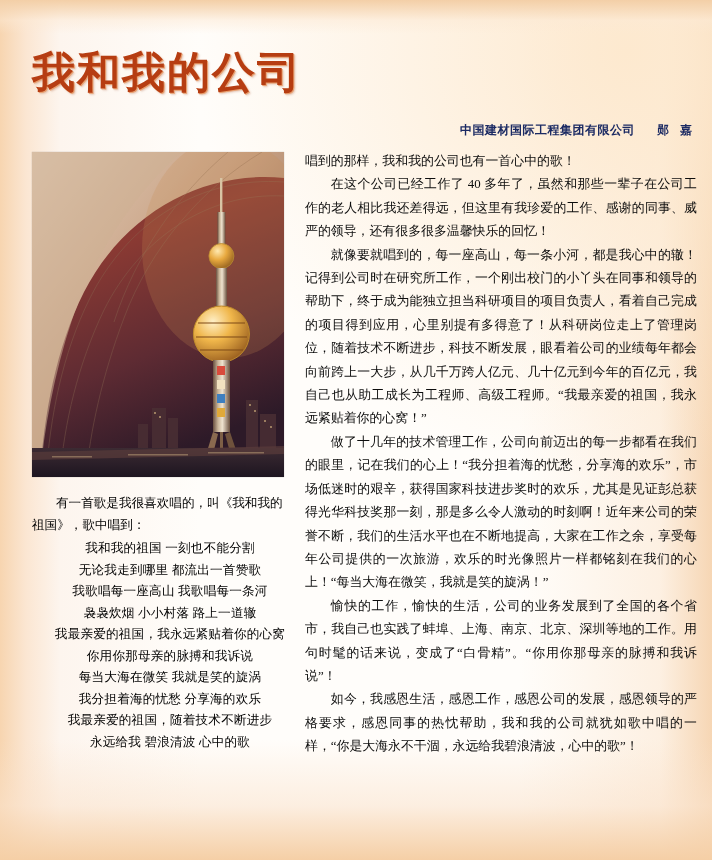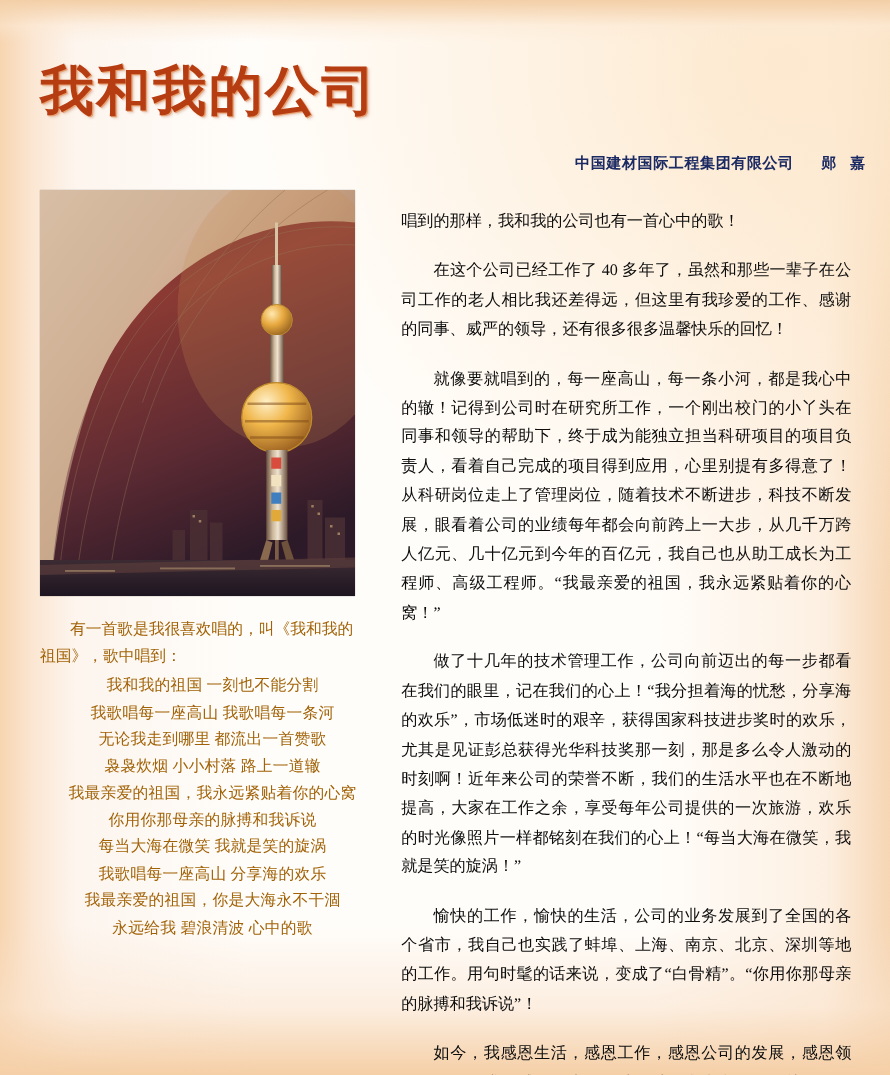--- a/index.html
+++ b/index.html
@@ -90,21 +90,21 @@
   .photo-svg { display: block; }
 
   
   .left-col {
     position: absolute;
     left: 32px;
     top: 492px;
     width: 262px;
     font-size: 12.6px;
     line-height: 21.5px;
-    color: #a16207;
+    color: #000000;
   }
   .left-col .intro {
     text-indent: 1.9em;
     margin: 0 0 2px 0;
     line-height: 22px;
   }
   .poem {
     margin: 0;
     padding: 0 0 0 14px;
     list-style: none;
@@ -126,21 +126,21 @@
     left: 305px;
     top: 150px;
     width: 392px;
     font-size: 12.9px;
     line-height: 23.4px;
     color: #0d0d0d;
     text-align: justify;
     text-justify: inter-ideograph;
   }
   .right-col p {
-    margin: 16px;
+    margin: 0;
     text-indent: 2em;
   }
   .right-col p.noindent { text-indent: 0; }
 </style>
 </head>
 <body>
 
 <div class="page"></div>
 
 <div class="content">
@@ -259,28 +259,28 @@
         <rect x="96" y="302" width="60" height="1.5"></rect>
         <rect x="176" y="300" width="56" height="1.5"></rect>
       </g>
     </svg>
   </div>
 
   <div class="left-col">
     <p class="intro">有一首歌是我很喜欢唱的，叫《我和我的祖国》，歌中唱到：</p>
     <ul class="poem">
       <li>我和我的祖国 一刻也不能分割</li>
+      <li>无论我走到哪里 都流出一首赞歌</li>
       <li>我歌唱每一座高山 我歌唱每一条河</li>
-      <li>无论我走到哪里 都流出一首赞歌</li>
       <li>袅袅炊烟 小小村落 路上一道辙</li>
       <li>我最亲爱的祖国，我永远紧贴着你的心窝</li>
       <li>你用你那母亲的脉搏和我诉说</li>
       <li>每当大海在微笑 我就是笑的旋涡</li>
-      <li>我歌唱每一座高山 分享海的欢乐</li>
-      <li>我最亲爱的祖国，你是大海永不干涸</li>
+      <li>我分担着海的忧愁 分享海的欢乐</li>
+      <li>我最亲爱的祖国，随着技术不断进步</li>
       <li>永远给我 碧浪清波 心中的歌</li>
     </ul>
   </div>
 
   <div class="right-col">
     <p class="noindent">唱到的那样，我和我的公司也有一首心中的歌！</p>
     <p>在这个公司已经工作了 40 多年了，虽然和那些一辈子在公司工作的老人相比我还差得远，但这里有我珍爱的工作、感谢的同事、威严的领导，还有很多很多温馨快乐的回忆！</p>
     <p>就像要就唱到的，每一座高山，每一条小河，都是我心中的辙！记得到公司时在研究所工作，一个刚出校门的小丫头在同事和领导的帮助下，终于成为能独立担当科研项目的项目负责人，看着自己完成的项目得到应用，心里别提有多得意了！从科研岗位走上了管理岗位，随着技术不断进步，科技不断发展，眼看着公司的业绩每年都会向前跨上一大步，从几千万跨人亿元、几十亿元到今年的百亿元，我自己也从助工成长为工程师、高级工程师。“我最亲爱的祖国，我永远紧贴着你的心窝！”</p>
     <p>做了十几年的技术管理工作，公司向前迈出的每一步都看在我们的眼里，记在我们的心上！“我分担着海的忧愁，分享海的欢乐”，市场低迷时的艰辛，获得国家科技进步奖时的欢乐，尤其是见证彭总获得光华科技奖那一刻，那是多么令人激动的时刻啊！近年来公司的荣誉不断，我们的生活水平也在不断地提高，大家在工作之余，享受每年公司提供的一次旅游，欢乐的时光像照片一样都铭刻在我们的心上！“每当大海在微笑，我就是笑的旋涡！”</p>
     <p>愉快的工作，愉快的生活，公司的业务发展到了全国的各个省市，我自己也实践了蚌埠、上海、南京、北京、深圳等地的工作。用句时髦的话来说，变成了“白骨精”。“你用你那母亲的脉搏和我诉说”！</p>

